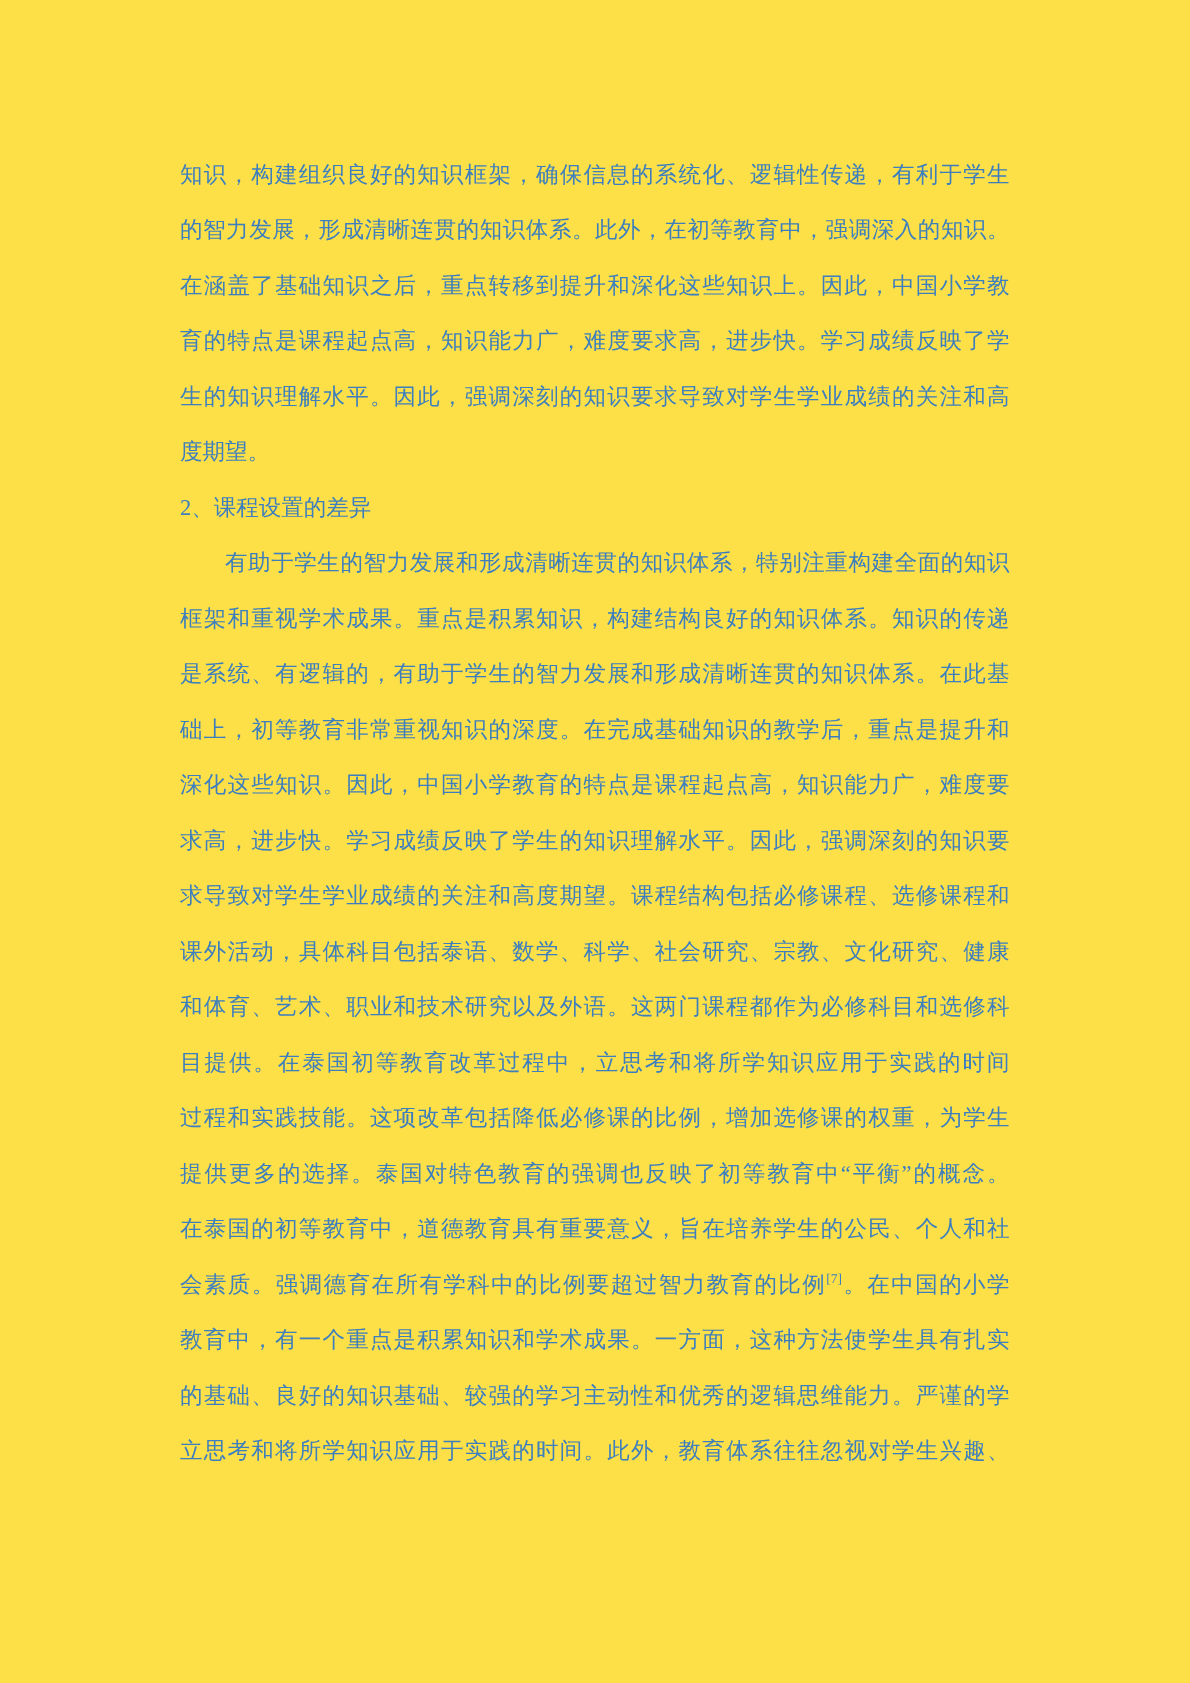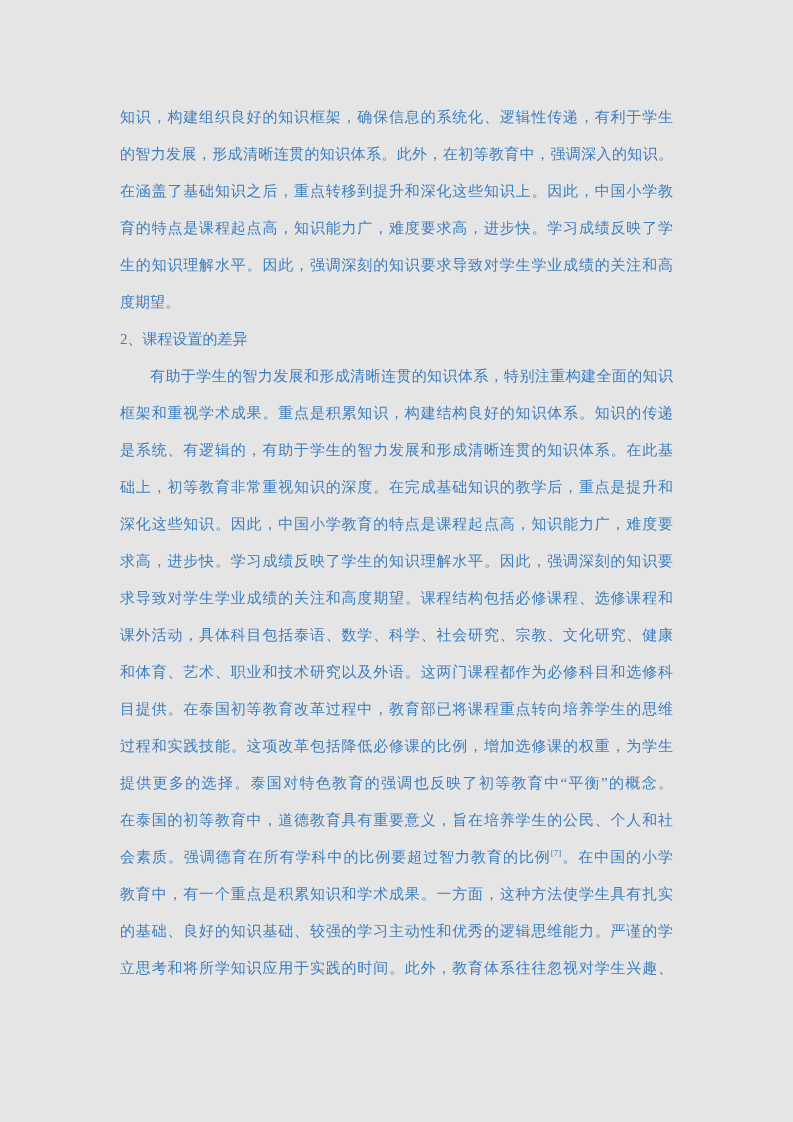--- a/index.html
+++ b/index.html
@@ -12,21 +12,21 @@
     background: #ffffff;
     overflow: hidden;
     font-family: "Liberation Serif", "DejaVu Serif", serif;
   }
   .page {
     position: absolute;
     left: 0;
     top: 0;
     width: 793px;
     height: 1122px;
-    background: #e5e5e5;
+    background: #fde047;
   }
   .content {
     position: absolute;
     left: 120px;
     top: 99px;
     width: 553px;
     color: #3D7EBE;
   }
   .line {
     font-size: 15px;
@@ -67,21 +67,21 @@
     <div>
       <div class="line just indent">有助于学生的智力发展和形成清晰连贯的知识体系，特别注重构建全面的知识</div>
       <div class="line just">框架和重视学术成果。重点是积累知识，构建结构良好的知识体系。知识的传递</div>
       <div class="line just">是系统、有逻辑的，有助于学生的智力发展和形成清晰连贯的知识体系。在此基</div>
       <div class="line just">础上，初等教育非常重视知识的深度。在完成基础知识的教学后，重点是提升和</div>
       <div class="line just">深化这些知识。因此，中国小学教育的特点是课程起点高，知识能力广，难度要</div>
       <div class="line just">求高，进步快。学习成绩反映了学生的知识理解水平。因此，强调深刻的知识要</div>
       <div class="line just">求导致对学生学业成绩的关注和高度期望。课程结构包括必修课程、选修课程和</div>
       <div class="line just">课外活动，具体科目包括泰语、数学、科学、社会研究、宗教、文化研究、健康</div>
       <div class="line just">和体育、艺术、职业和技术研究以及外语。这两门课程都作为必修科目和选修科</div>
-      <div class="line just">目提供。在泰国初等教育改革过程中，教育部已将课程重点转向培养学生的思维</div>
+      <div class="line just">目提供。在泰国初等教育改革过程中，立思考和将所学知识应用于实践的时间</div>
       <div class="line just">过程和实践技能。这项改革包括降低必修课的比例，增加选修课的权重，为学生</div>
       <div class="line just">提供更多的选择。泰国对特色教育的强调也反映了初等教育中“平衡”的概念。</div>
       <div class="line just">在泰国的初等教育中，道德教育具有重要意义，旨在培养学生的公民、个人和社</div>
       <div class="line just">
         <span>会素质。强调德育在所有学科中的比例要超过智力教育的比例</span><sup class="fnref">[7]</sup><span>。在中国的小学</span>
       </div>
       <div class="line just">教育中，有一个重点是积累知识和学术成果。一方面，这种方法使学生具有扎实</div>
       <div class="line just">的基础、良好的知识基础、较强的学习主动性和优秀的逻辑思维能力。严谨的学</div>
       <div class="line just">立思考和将所学知识应用于实践的时间。此外，教育体系往往忽视对学生兴趣、</div>
     </div>

